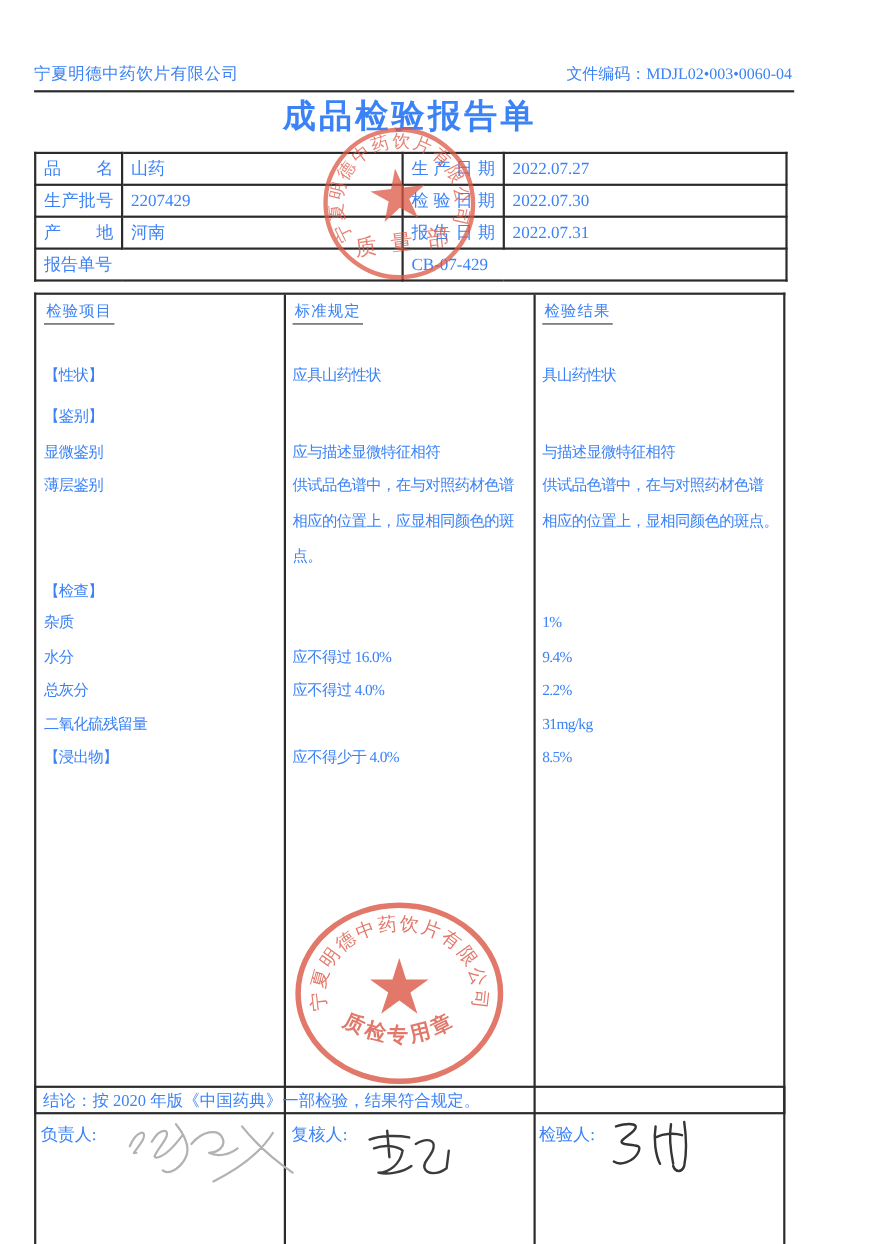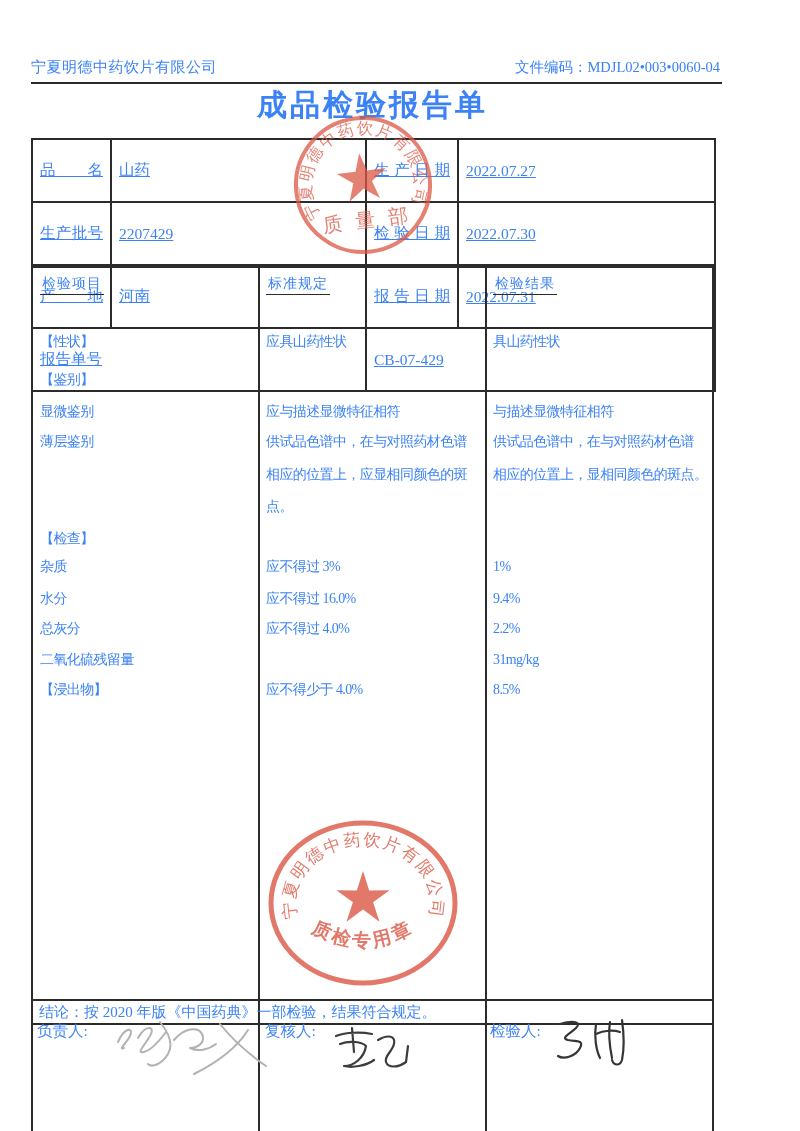--- a/index.html
+++ b/index.html
@@ -6,35 +6,35 @@
   .page{position:relative;width:800px;height:1131px;background:#fff;overflow:hidden;
         font-family:"Liberation Serif","DejaVu Serif",serif;color:#3b82f6;}
   
   .hdr-company{position:absolute;left:31px;top:58px;font-size:15px;letter-spacing:.5px;}
   .hdr-code{position:absolute;right:80px;top:58px;font-size:14.5px;font-family:Liberation Serif, serif;}
   .hdr-rule{position:absolute;left:31px;top:82px;width:691px;height:2px;background:#2b2b2b;}
   .title{position:absolute;left:31px;top:85px;width:683px;text-align:center;
          font-size:30px;font-weight:bold;letter-spacing:3px;}
   
   table.info{position:absolute;left:31px;top:138px;width:683px;border-collapse:collapse;table-layout:fixed;}
-  table.info td{border:2px solid #2b2b2b;height:27px;padding:17px 7px;font-size:15.5px;overflow:hidden;white-space:nowrap;text-decoration:underline;}
+  table.info td{border:2px solid #2b2b2b;height:27px;padding:0 7px;font-size:15.5px;overflow:hidden;white-space:nowrap;}
   td.jst{text-align:justify;text-align-last:justify;}
   
   .main{position:absolute;left:31px;top:266px;width:683px;height:876px;
         border:2px solid #2b2b2b;border-bottom:none;box-sizing:border-box;}
   .vline{position:absolute;top:0;bottom:0;width:2px;background:#2b2b2b;}
   .ln{position:absolute;height:20px;font-size:14px;letter-spacing:-0.6px;white-space:nowrap;line-height:20px;}
   .c1{left:7px;width:214px;}
   .c2{left:233px;width:216px;}
   .c3{left:460px;width:219px;}
   .ctr{}
   .hd .u{border-bottom:1px solid #2b2b2b;padding:0 2px 3px 2px;letter-spacing:1px;}
   
   .conclusion{position:absolute;left:31px;top:987px;width:683px;height:26px;box-sizing:border-box;
-              border:2px solid #2b2b2b;display:flex;align-items:center;padding-left:6px;font-size:15px;margin-top:12px;}
+              border:2px solid #2b2b2b;display:flex;align-items:center;padding-left:6px;font-size:15px;}
   .sig-label{position:absolute;top:1021px;font-size:15.5px;}
   .sig{position:absolute;}
   .sig path{fill:none;stroke-linecap:round;stroke-linejoin:round;}
   
   .stamp{position:absolute;pointer-events:none;}
   .stamp text{font-family:"Liberation Serif","DejaVu Serif",serif;}
 </style>
 </head>
 <body>
 
@@ -95,21 +95,20 @@
     <div class="ln c1" style="top:321px">水分</div>
     <div class="ln c1" style="top:351px">总灰分</div>
     <div class="ln c1" style="top:382px">二氧化硫残留量</div>
     <div class="ln c2" style="top:64px">应具山药性状</div>
 
     <div class="ln c1" style="top:412px">【浸出物】</div>
     <div class="ln c2" style="top:134px">应与描述显微特征相符</div>
     <div class="ln c2" style="top:164px">供试品色谱中，在与对照药材色谱</div>
     <div class="ln c2" style="top:197px">相应的位置上，应显相同颜色的斑</div>
     <div class="ln c2" style="top:229px">点。</div>
-    <div class="ln c2" style="top:289px">应不得过 3%</div>
     <div class="ln c2" style="top:321px">应不得过 16.0%</div>
     <div class="ln c2" style="top:351px">应不得过 4.0%</div>
     <div class="ln c2" style="top:412px">应不得少于 4.0%</div>
 
     <div class="ln c3" style="top:64px">具山药性状</div>
     <div class="ln c3" style="top:134px">与描述显微特征相符</div>
     <div class="ln c3" style="top:164px">供试品色谱中，在与对照药材色谱</div>
     <div class="ln c3" style="top:197px">相应的位置上，显相同颜色的斑点。</div>
     <div class="ln c3" style="top:289px">1%</div>
     <div class="ln c3" style="top:321px">9.4%</div>

